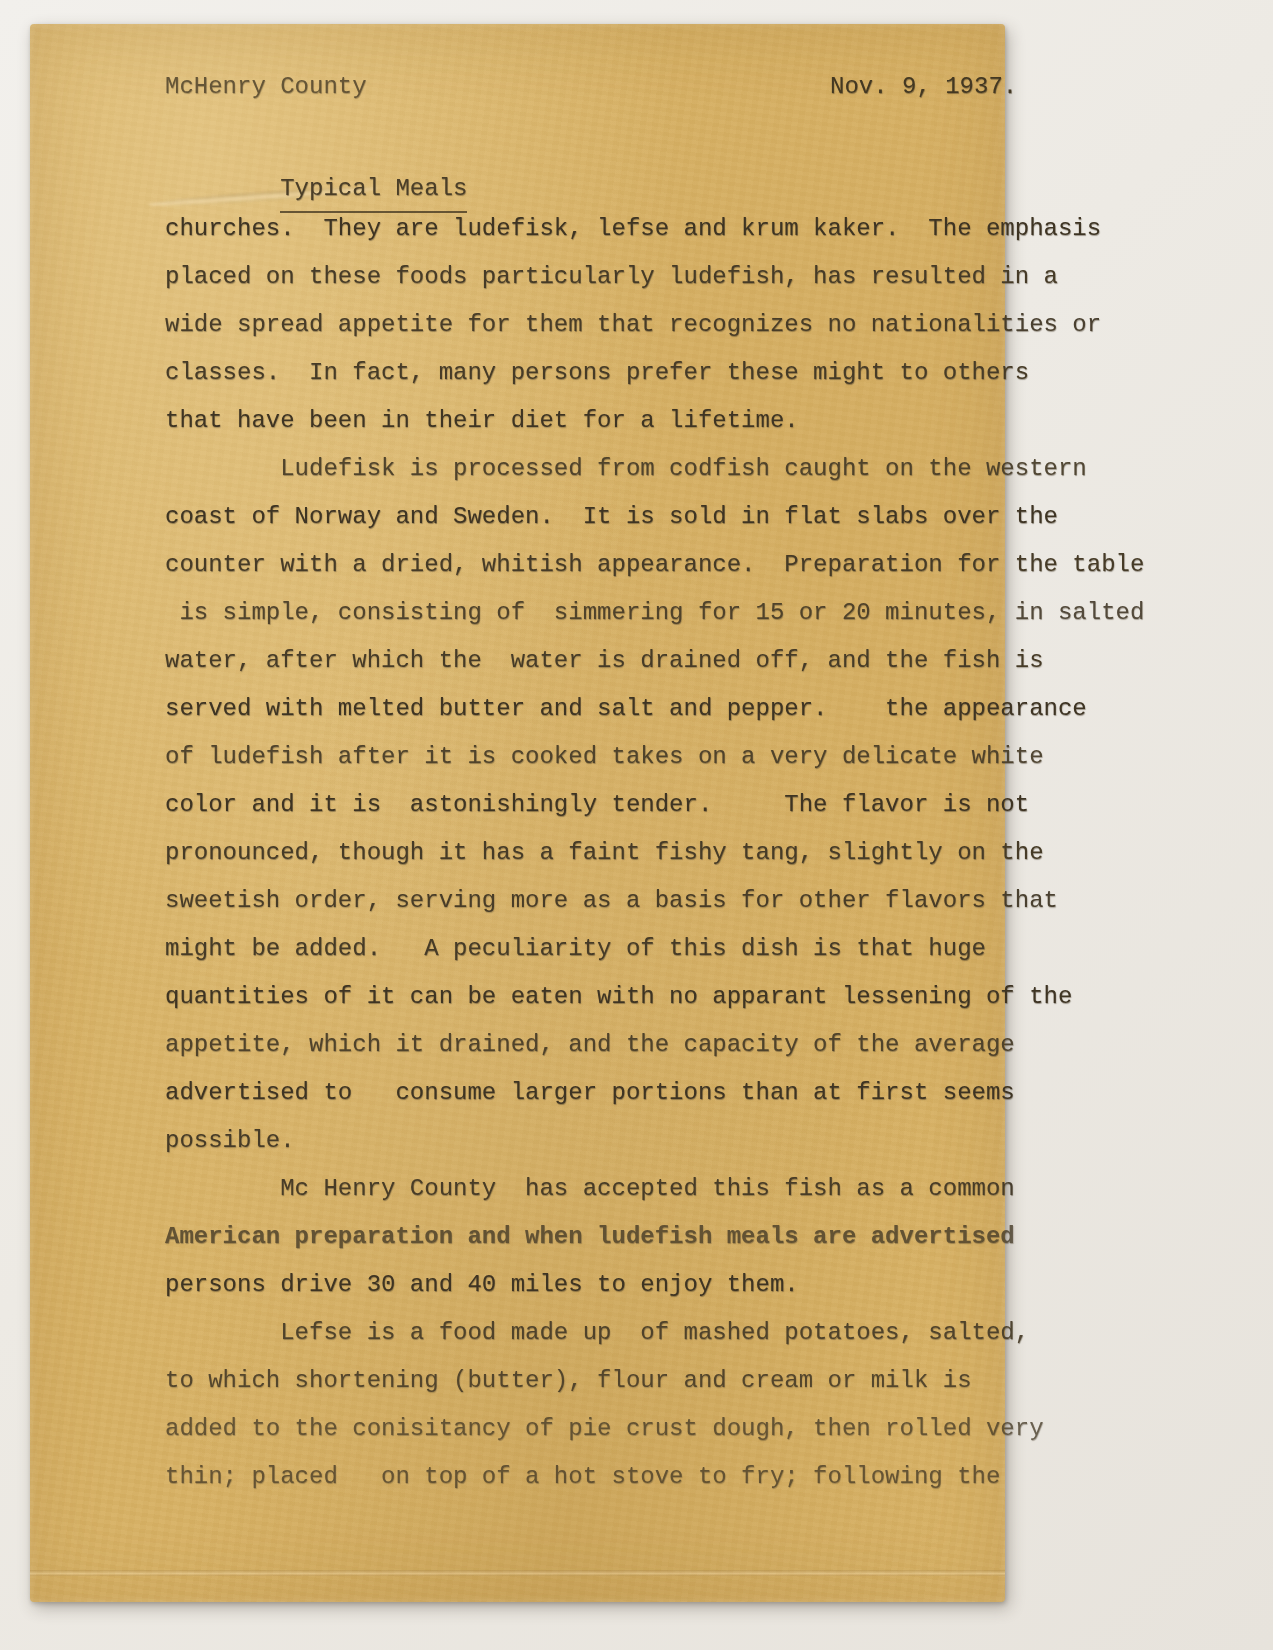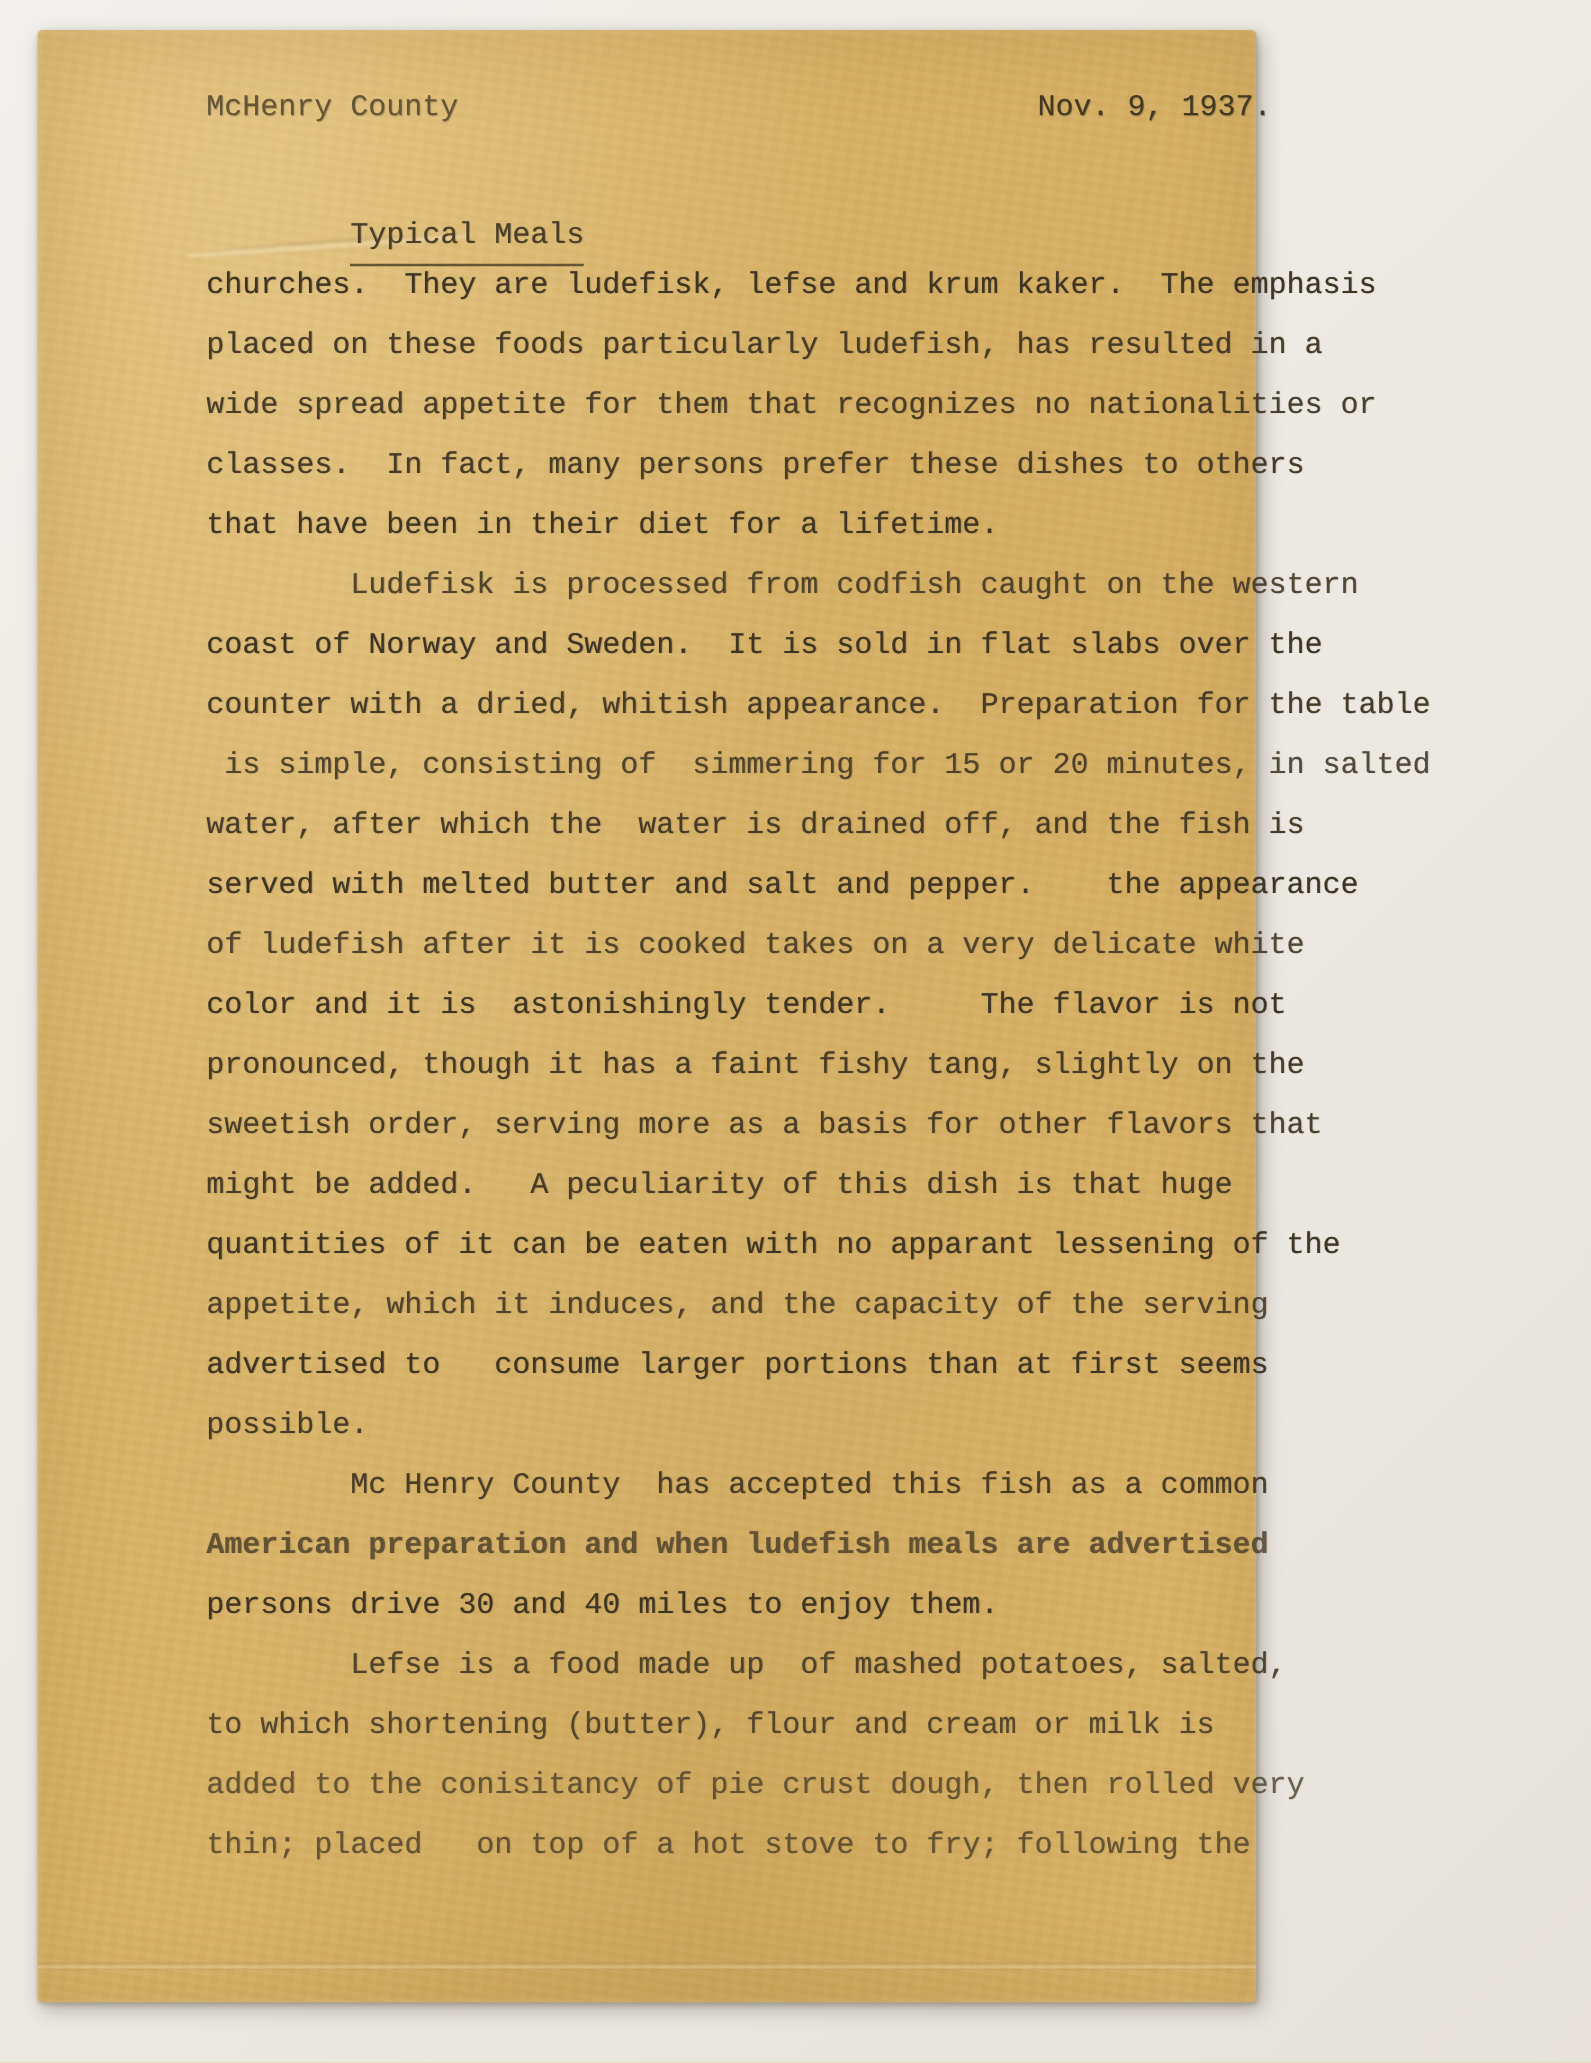--- a/index.html
+++ b/index.html
@@ -137,35 +137,35 @@
     </div>
 
     <div class="header-right">
       <div class="h-line">Nov. 9, 1937.</div>
     </div>
 
     <div class="doc-body">
         <div class="line">churches.  They are ludefisk, lefse and krum kaker.  The emphasis</div>
         <div class="line">placed on these foods particularly ludefish, has resulted in a</div>
         <div class="line">wide spread appetite for them that recognizes no nationalities or</div>
-        <div class="line">classes.  In fact, many persons prefer these dishes to others</div>
+        <div class="line">classes.  In fact, many persons prefer these might to others</div>
         <div class="line">that have been in their diet for a lifetime.</div>
         <div class="line">        Ludefisk is processed from codfish caught on the western</div>
         <div class="line">coast of Norway and Sweden.  It is sold in flat slabs over the</div>
         <div class="line">counter with a dried, whitish appearance.  Preparation for the table</div>
         <div class="line"> is simple, consisting of  simmering for 15 or 20 minutes, in salted</div>
         <div class="line">water, after which the  water is drained off, and the fish is</div>
         <div class="line">served with melted butter and salt and pepper.    the appearance</div>
         <div class="line">of ludefish after it is cooked takes on a very delicate white</div>
         <div class="line">color and it is  astonishingly tender.     The flavor is not</div>
         <div class="line">pronounced, though it has a faint fishy tang, slightly on the</div>
         <div class="line">sweetish order, serving more as a basis for other flavors that</div>
         <div class="line">might be added.   A peculiarity of this dish is that huge</div>
         <div class="line">quantities of it can be eaten with no apparant lessening of the</div>
-        <div class="line">appetite, which it induces, and the capacity of the serving</div>
+        <div class="line">appetite, which it drained, and the capacity of the average</div>
         <div class="line">advertised to   consume larger portions than at first seems</div>
         <div class="line">possible.</div>
         <div class="line">        Mc Henry County  has accepted this fish as a common</div>
         <div class="line">American preparation and when ludefish meals are advertised</div>
         <div class="line">persons drive 30 and 40 miles to enjoy them.</div>
         <div class="line">        Lefse is a food made up  of mashed potatoes, salted,</div>
         <div class="line">to which shortening (butter), flour and cream or milk is</div>
         <div class="line">added to the conisitancy of pie crust dough, then rolled very</div>
         <div class="line">thin; placed   on top of a hot stove to fry; following the</div>
       </div>

